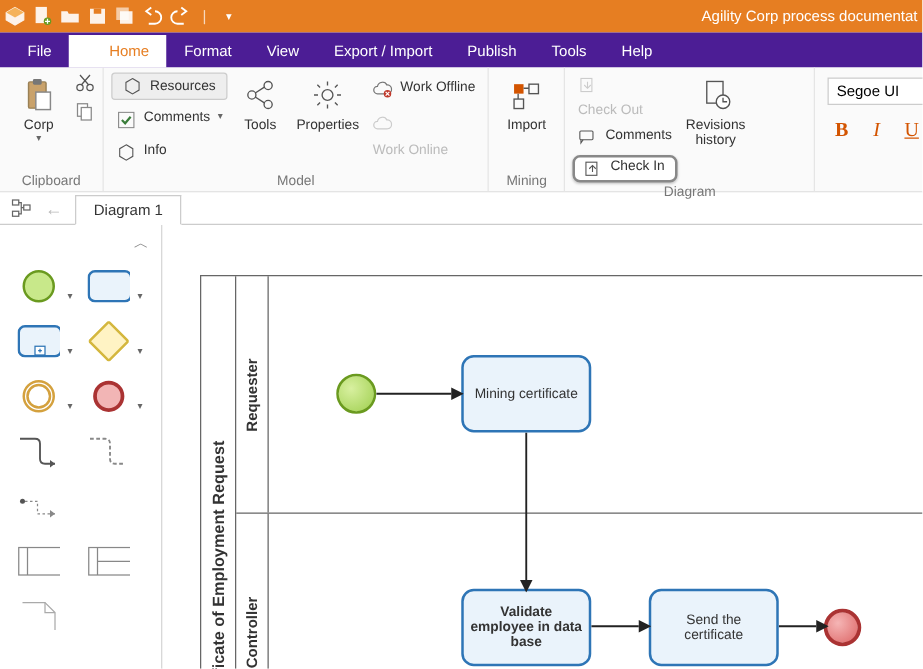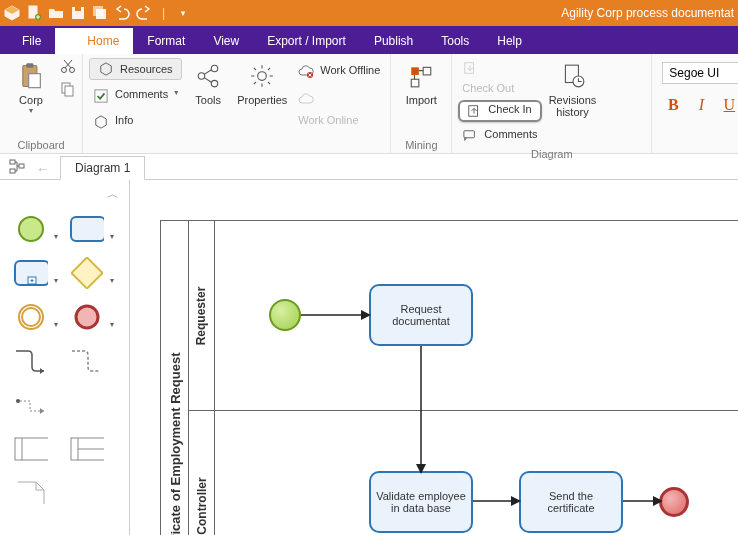--- a/index.html
+++ b/index.html
@@ -212,20 +212,21 @@
         <div class="rbtn-small disabled">
           <span class="icon">
               <svg width="16" height="14" viewBox="0 0 16 14">
                 <path d="M4 10a3 3 0 010-6 4 4 0 017.5-1A3 3 0 0112 10H4" fill="none" stroke="#ccc"></path>
               </svg>
             </span>
           <span>Work Online</span>
         </div>
       </div>
     </div>
+    <div class="label">Model</div>
   </div>
 
   <div class="ribbon-group">
     <div class="body">
       <div class="rbtn-large" style="width:48px;">
         <span class="icon">
             <svg width="26" height="26" viewBox="0 0 24 24">
               <rect x="3" y="4" width="7" height="7" fill="#d35400"></rect>
               <rect x="14" y="4" width="7" height="7" fill="none" stroke="#555"></rect>
               <rect x="3" y="15" width="7" height="7" fill="none" stroke="#555"></rect>
@@ -243,37 +244,37 @@
       <div class="rcol" style="gap:4px;">
         <div class="rbtn-small disabled">
           <span class="icon">
               <svg width="14" height="14" viewBox="0 0 16 16">
                 <rect x="2" y="2" width="10" height="12" fill="none" stroke="#ccc"></rect>
                 <path d="M8 5v6M5 8l3 3 3-3" fill="none" stroke="#ccc"></path>
               </svg>
             </span>
           <span>Check Out</span>
         </div>
+        <div class="rbtn-small">
+          <span class="icon">
+              <svg width="14" height="14" viewBox="0 0 16 16">
+                <rect x="1" y="2" width="12" height="8" rx="1" fill="none" stroke="#555"></rect>
+                <path d="M4 10l-2 3v-3" fill="none" stroke="#555"></path>
+              </svg>
+            </span>
+          <span>Comments</span>
+        </div>
         <div class="rbtn-small highlight">
           <span class="icon">
               <svg width="14" height="14" viewBox="0 0 16 16">
                 <rect x="2" y="2" width="10" height="12" fill="none" stroke="#555"></rect>
                 <path d="M8 11V5M5 8l3-3 3 3" fill="none" stroke="#555"></path>
               </svg>
             </span>
           <span>Check In</span>
-        </div>
-        <div class="rbtn-small">
-          <span class="icon">
-              <svg width="14" height="14" viewBox="0 0 16 16">
-                <rect x="1" y="2" width="12" height="8" rx="1" fill="none" stroke="#555"></rect>
-                <path d="M4 10l-2 3v-3" fill="none" stroke="#555"></path>
-              </svg>
-            </span>
-          <span>Comments</span>
         </div>
       </div>
       <div class="rbtn-large" style="width:54px;">
         <span class="icon">
             <svg width="26" height="26" viewBox="0 0 24 24">
               <rect x="5" y="2" width="12" height="16" fill="none" stroke="#555"></rect>
               <circle cx="17" cy="17" r="5" fill="#fff" stroke="#555"></circle>
               <path d="M17 14v3h3" stroke="#555" fill="none"></path>
             </svg>
           </span>
@@ -412,34 +413,34 @@
       <div class="pool-label">
           <span>Certificate of Employment Request</span>
         </div>
 
       <div class="lane" style="top:0;height:190px;">
         <div class="lane-label">
             <span>Requester</span>
           </div>
         <div class="bpmn-start" style="left:80px; top:78px;"></div>
         <div class="bpmn-task" style="left:180px; top:63px;">
-            <span>Request documentat</span>
+            <span>Mining certificate</span>
           </div>
 
         <svg style="position:absolute;left:112px;top:88px;width:70px;height:14px;">
             <line x1="0" y1="6" x2="60" y2="6" stroke="#222" stroke-width="1.5"></line>
             <polygon points="60,1 70,6 60,11" fill="#222"></polygon>
           </svg>
       </div>
 
       <div class="lane" style="top:190px;height:190px;border-bottom:none;">
         <div class="lane-label">
             <span>Controller</span>
           </div>
-        <div class="bpmn-task" style="left:180px; top:60px;">
+        <div class="bpmn-task" style="left:180px; top:60px;font-weight:bold;">
             <span>Validate employee in data base</span>
           </div>
         <div class="bpmn-task" style="left:330px; top:60px;">
             <span>Send the certificate</span>
           </div>
         <div class="bpmn-end" style="left:470px; top:76px;"></div>
 
         <svg style="position:absolute;left:284px;top:84px;width:48px;height:14px;">
             <line x1="0" y1="6" x2="38" y2="6" stroke="#222" stroke-width="1.5"></line>
             <polygon points="38,1 48,6 38,11" fill="#222"></polygon>

